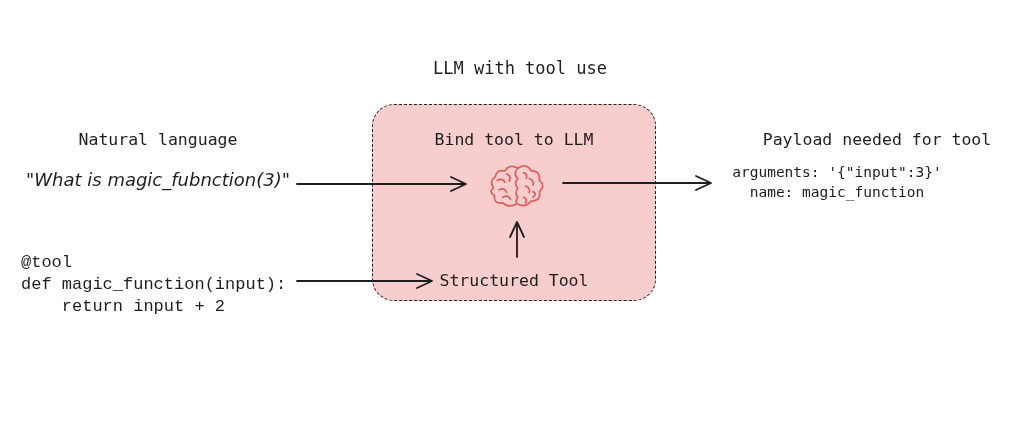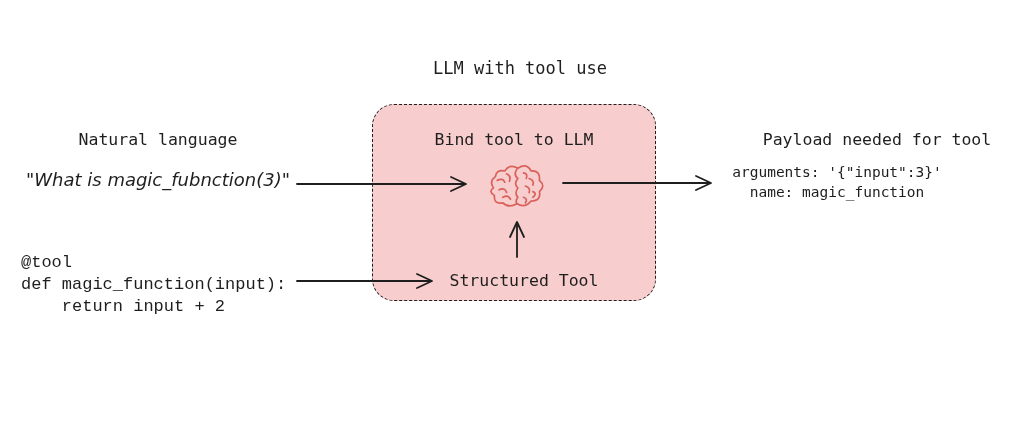--- a/index.html
+++ b/index.html
@@ -61,21 +61,20 @@
     position:absolute;
     top:56px;left:113px;
     width:60px;height:50px;
   }
   .structured-tool-label{
     position:absolute;
     top:166px;left:0;width:100%;
     text-align:center;
     font-size:16.5px;
     white-space:nowrap;
-    padding-left:10px;
   }
   .right-heading{ top:130px;left:752px;width:250px; }
   pre.payload{
     position:absolute;
     top:163px;left:709px;width:256px;
     margin:0;
     font-family:"DejaVu Sans Mono","Liberation Mono",monospace;
     font-size:14.5px;
     line-height:19.5px;
     text-align:center;

